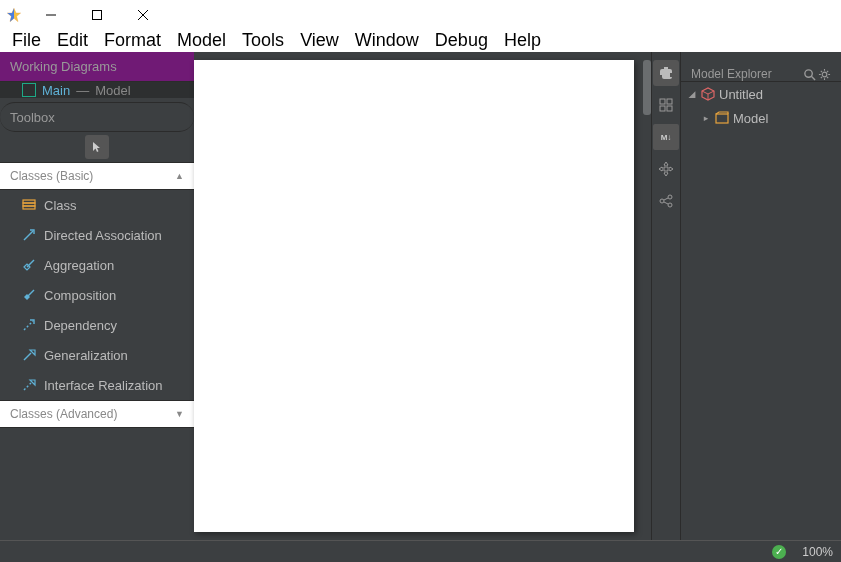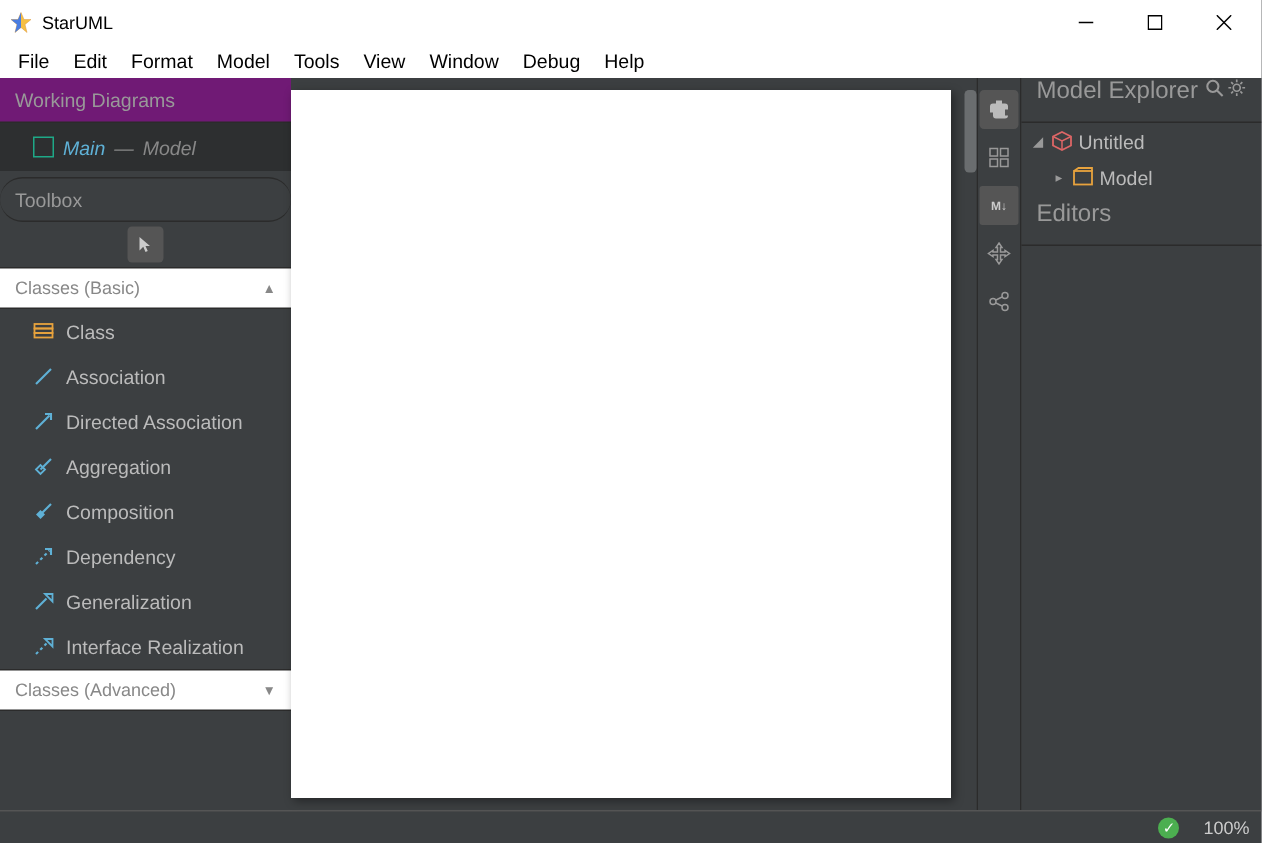--- a/index.html
+++ b/index.html
@@ -4,59 +4,58 @@
 <style>
 * { margin: 0; padding: 0; box-sizing: border-box; font-family: "Segoe UI", Tahoma, sans-serif; }
 body { width: 841px; height: 562px; background: #fff; overflow: hidden; display: flex; flex-direction: column; }
 .titlebar { height: 30px; background: #fff; display: flex; align-items: center; padding: 0 2px; }
 .titlebar-logo { width: 16px; height: 16px; margin: 0 6px 0 4px; }
 .titlebar-text { font-size: 12px; color: #000; flex: 1; }
 .win-controls { display: flex; }
 .win-btn { width: 46px; height: 30px; display: flex; align-items: center; justify-content: center; }
 .win-btn svg { width: 10px; height: 10px; }
 .menubar { height: 22px; background: #fff; display: flex; align-items: center; padding: 0 4px; border-bottom: 1px solid transparent; }
-.menu-item { font-size: 13px; color: #000; padding: 2px 8px; }
+.menu-item { font-size: 18px; color: #000; padding: 2px 8px; }
 .workspace { flex: 1; display: flex; background: #3c3f41; min-height: 0; }
 .left-panel { width: 194px; background: #3c3f41; display: flex; flex-direction: column; color: #aaa; font-size: 13px; }
 .panel-header { height: 30px; display: flex; align-items: center; padding: 0 10px; color: #999; font-size: 13px; background: #701a75; border-bottom: 1px solid #2b2b2b; }
 .panel-header-right { margin-left: auto; color: #888; font-size: 9px; }
-.diagram-item { display: flex; align-items: center; height: 32px; padding: 0 8px 0 22px; background: #2d2f30; gap: 6px; font-size: 13px; font-style: italic; }
+.diagram-item { display: flex; align-items: center; height: 16px; padding: 0 8px 0 22px; background: #2d2f30; gap: 6px; font-size: 13px; }
 .diagram-icon { width: 14px; height: 14px; border: 1px solid #1ea987; display: inline-block; }
 .diagram-main { color: #5fb1d6; }
 .diagram-sub { color: #888; }
 .toolbox-header { height: 30px; display: flex; align-items: center; padding: 0 10px; color: #999; border-top: 1px solid #2b2b2b; border-bottom: 1px solid #2b2b2b; margin-top: 4px; border-radius: 15px; }
 .cursor-row { height: 30px; display: flex; align-items: center; justify-content: center; }
 .cursor-box { width: 24px; height: 24px; background: #555; border-radius: 3px; display: flex; align-items: center; justify-content: center; }
 .section-hdr { height: 28px; display: flex; align-items: center; padding: 0 10px; color: #888; font-size: 12px; background: #ffffff; border-top: 1px solid #2b2b2b; border-bottom: 1px solid #2b2b2b; }
-.tool-item { height: 30px; display: flex; align-items: center; padding: 0 22px; gap: 8px; color: #bbb; font-size: 13px; }
+.tool-item { height: 30px; display: flex; align-items: center; padding: 0 10px; gap: 8px; color: #bbb; font-size: 13px; margin-left: 12px; }
 .tool-icon { width: 14px; height: 14px; flex-shrink: 0; }
 .canvas-area { flex: 1; background: #3c3f41; padding: 4px 0 4px 0; position: relative; }
 .canvas { background: #fff; width: 440px; height: 472px; box-shadow: 2px 2px 6px rgba(0,0,0,0.4); position: absolute; left: 0; top: 8px; }
 .vscroll { position: absolute; right: 0; top: 8px; width: 8px; height: 55px; background: #6a6d6f; border-radius: 3px; }
 .right-toolstrip { width: 30px; background: #3c3f41; display: flex; flex-direction: column; align-items: center; padding-top: 8px; gap: 6px; border-left: 1px solid #2b2b2b; border-right: 1px solid #2b2b2b; }
 .tool-strip-btn { width: 26px; height: 26px; display: flex; align-items: center; justify-content: center; color: #999; }
 .tool-strip-btn.active { background: #555; border-radius: 3px; }
 .right-panel { width: 160px; background: #3c3f41; display: flex; flex-direction: column; }
-.right-hdr { height: 30px; display: flex; align-items: flex-start; padding: 0 10px; color: #999; font-size: 16px; border-bottom: 1px solid #2b2b2b; }
+.right-hdr { height: 30px; display: flex; align-items: flex-end; padding: 0 10px; color: #999; font-size: 12px; border-bottom: 1px solid #2b2b2b; }
 .right-hdr-icons { margin-left: auto; display: flex; gap: 2px; color: #888; }
 .tree-row { display: flex; align-items: center; padding: 2px 6px; gap: 4px; color: #bbb; font-size: 13px; height: 24px; }
 .tree-expand { font-size: 9px; color: #999; width: 10px; text-align: center; }
 .proj-icon { width: 14px; height: 14px; }
 .statusbar { height: 22px; background: #3c3f41; border-top: 1px solid #555; display: flex; align-items: center; justify-content: flex-end; padding: 0 8px; gap: 16px; color: #ccc; font-size: 12px; }
 .status-ok { width: 14px; height: 14px; border-radius: 50%; background: #4caf50; display: flex; align-items: center; justify-content: center; color: #fff; font-size: 10px; }
 </style>
 </head>
 <body>
 
 <div class="titlebar">
   <svg class="titlebar-logo" viewBox="0 0 24 24">
       <polygon points="12,2 15,9 22,9 16,14 18,22 12,17 6,22 8,14 2,9 9,9" fill="#f6c043" stroke="#d94" stroke-width="0.5"></polygon>
       <polygon points="12,2 12,17 6,22 8,14 2,9 9,9" fill="#4a7de0"></polygon>
     </svg>
-  <span class="titlebar-text">StarUML</span>
   <div class="win-controls">
     <div class="win-btn">
         <svg viewBox="0 0 10 10">
           <line x1="0" y1="5" x2="10" y2="5" stroke="#000" stroke-width="1"></line>
         </svg>
       </div>
     <div class="win-btn">
         <svg viewBox="0 0 10 10">
           <rect x="0.5" y="0.5" width="9" height="9" fill="none" stroke="#000" stroke-width="1"></rect>
         </svg>
@@ -111,26 +110,20 @@
       <span class="panel-header-right">▲</span>
     </div>
 
     <div class="tool-item">
       <svg class="tool-icon" viewBox="0 0 14 14">
           <rect x="1" y="2" width="12" height="3" fill="none" stroke="#e8a33d" stroke-width="1.2"></rect>
           <rect x="1" y="5" width="12" height="3" fill="none" stroke="#e8a33d" stroke-width="1.2"></rect>
           <rect x="1" y="8" width="12" height="3" fill="none" stroke="#e8a33d" stroke-width="1.2"></rect>
         </svg>
       <span>Class</span>
-    </div>
-    <div class="tool-item">
-      <svg class="tool-icon" viewBox="0 0 14 14">
-          <line x1="2" y1="12" x2="12" y2="2" stroke="#5fb1d6" stroke-width="1.4"></line>
-        </svg>
-      <span>Association</span>
     </div>
     <div class="tool-item">
       <svg class="tool-icon" viewBox="0 0 14 14">
           <line x1="2" y1="12" x2="11" y2="3" stroke="#5fb1d6" stroke-width="1.4"></line>
           <path d="M8 2 L12 2 L12 6" fill="none" stroke="#5fb1d6" stroke-width="1.4"></path>
         </svg>
       <span>Directed Association</span>
     </div>
     <div class="tool-item">
       <svg class="tool-icon" viewBox="0 0 14 14">
@@ -235,23 +228,20 @@
       <span>Untitled</span>
     </div>
     <div class="tree-row" style="padding-left:20px;">
       <span class="tree-expand">▸</span>
       <svg class="proj-icon" viewBox="0 0 14 14">
           <rect x="1" y="3" width="12" height="9" fill="none" stroke="#e8a33d" stroke-width="1.2"></rect>
           <path d="M1 3 L4 1 L13 1 L13 3" fill="none" stroke="#e8a33d" stroke-width="1.2"></path>
         </svg>
       <span>Model</span>
     </div>
-    <div class="right-hdr" style="margin-top:4px;">
-      <span>Editors</span>
-    </div>
   </div>
 
 </div>
 
 <div class="statusbar">
   <div class="status-ok">✓</div>
   <span>100%</span>
 </div>
 
 </body></html>

